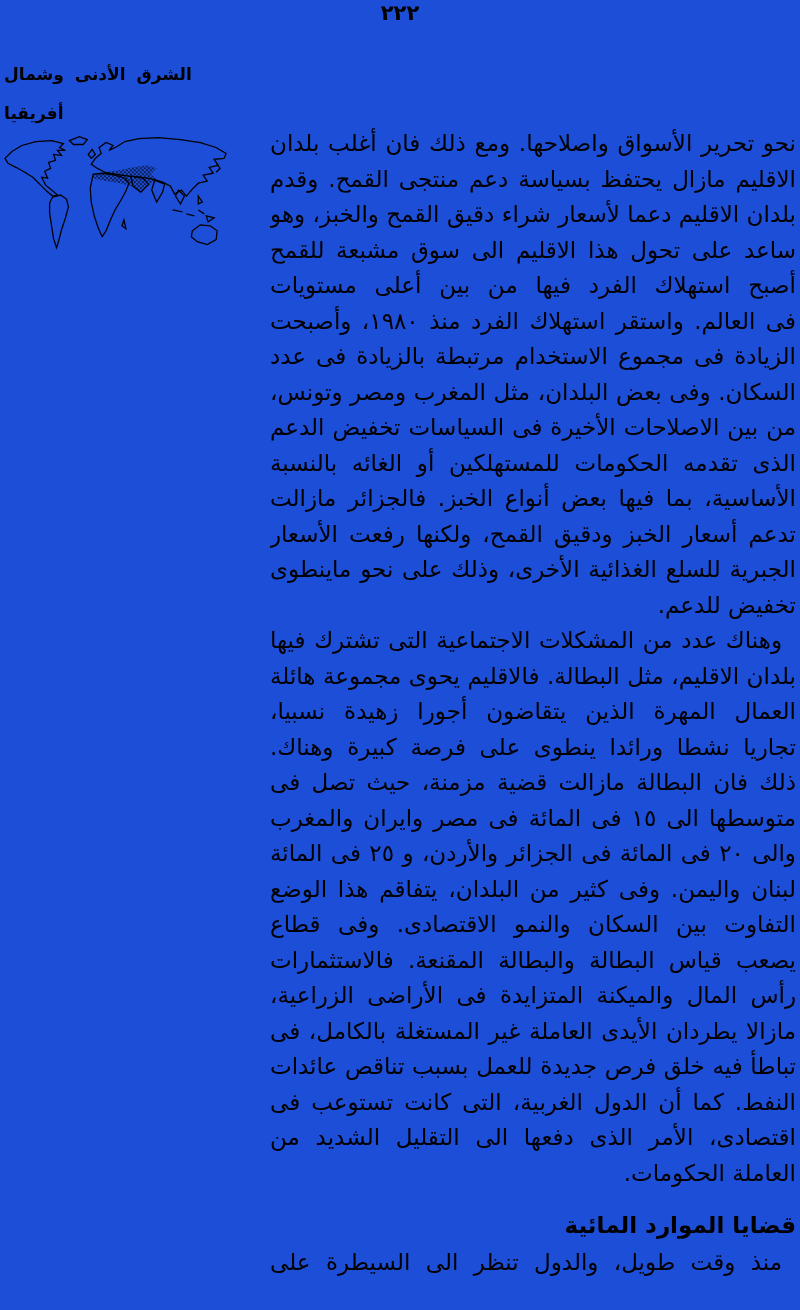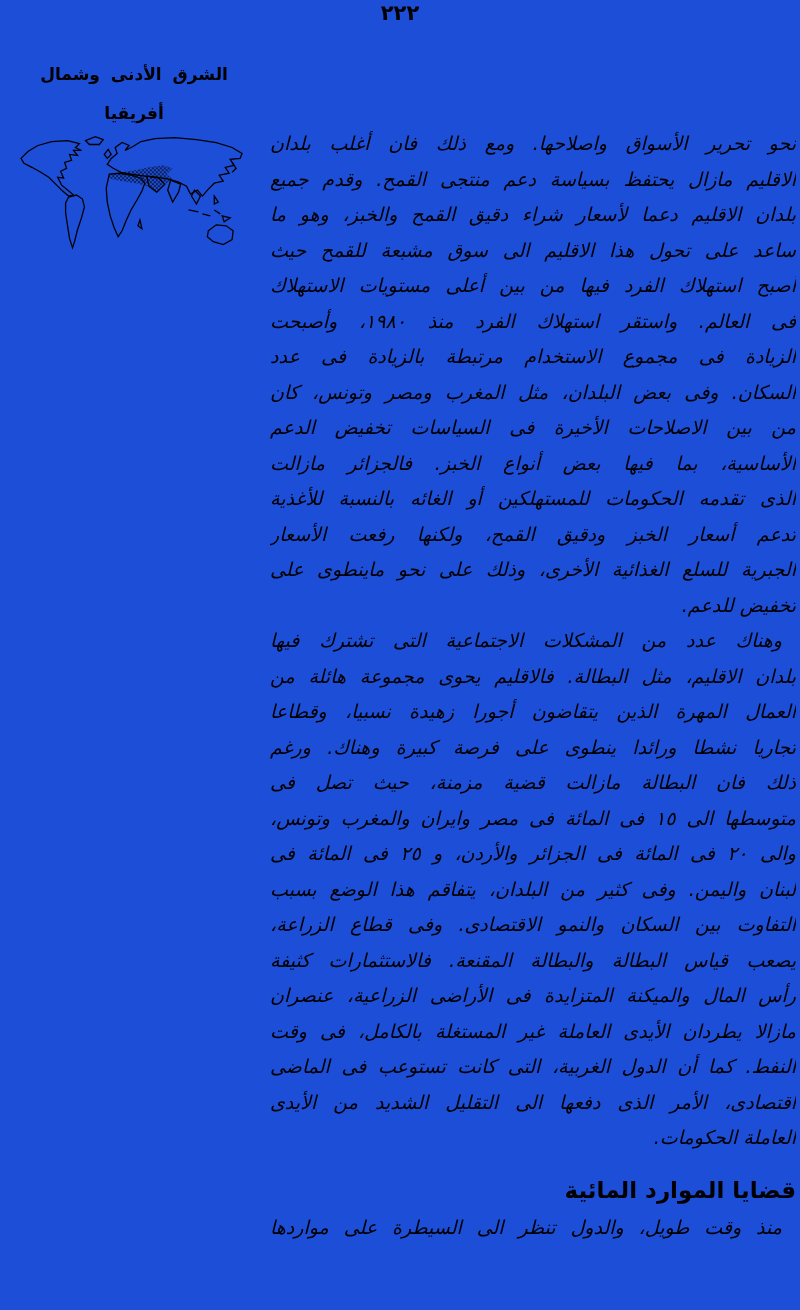--- a/index.html
+++ b/index.html
@@ -10,36 +10,36 @@
   }
   .page {
     position:relative; width:800px; height:1310px;
     background:#1d4ed8; overflow:hidden; direction:rtl;
   }
   .page-number {
     position:absolute; top:1px; left:0; width:100%;
     text-align:center; font-size:21px; font-weight:bold; letter-spacing:3px;
   }
   .figure {
-    position:absolute; top:55px; left:20px; width:228px;
-    text-align:center;
+    position:absolute; top:55px; left:4px; width:228px;
+    text-align:left;
   }
   .figure-title {
     font-weight:bold; font-size:17px; line-height:39px; word-spacing:5px;
     white-space:nowrap;
   }
   .figure svg { display:block; margin:0 auto; margin-top:1px; }
   .text-col {
     position:absolute; top:126px; left:270px; width:526px;
     direction:rtl;
   }
   .tline {
-    font-size:19px; line-height:35.5px; height:35.5px;
+    font-size:23px; line-height:35.5px; height:35.5px;
     text-align:justify; text-align-last:justify;
-    white-space:normal; overflow:hidden;font-style:italic;
+    white-space:normal; overflow:hidden;
   }
   .para.indent-first .tline:first-child { padding-right:14px; }
   .para .tline:last-child { text-align-last:right; }
   .para.cont-next .tline:last-child { text-align-last:justify; }
   .section-heading {
     font-size:23px; font-weight:bold; line-height:36px;
     margin:16px 0 2px 0; 
   }
 </style>
 </head>
@@ -96,39 +96,40 @@
     <div class="para">
         <div class="tline">نحو تحرير الأسواق واصلاحها. ومع ذلك فان أغلب بلدان</div>
         <div class="tline">الاقليم مازال يحتفظ بسياسة دعم منتجى القمح. وقدم جميع</div>
         <div class="tline">بلدان الاقليم دعما لأسعار شراء دقيق القمح والخبز، وهو ما</div>
         <div class="tline">ساعد على تحول هذا الاقليم الى سوق مشبعة للقمح حيث</div>
         <div class="tline">أصبح استهلاك الفرد فيها من بين أعلى مستويات الاستهلاك</div>
         <div class="tline">فى العالم. واستقر استهلاك الفرد منذ ١٩٨٠، وأصبحت</div>
         <div class="tline">الزيادة فى مجموع الاستخدام مرتبطة بالزيادة فى عدد</div>
         <div class="tline">السكان. وفى بعض البلدان، مثل المغرب ومصر وتونس، كان</div>
         <div class="tline">من بين الاصلاحات الأخيرة فى السياسات تخفيض الدعم</div>
+        <div class="tline">الذى تقدمه الحكومات للمستهلكين أو الغائه بالنسبة للأغذية</div>
         <div class="tline">الأساسية، بما فيها بعض أنواع الخبز. فالجزائر مازالت</div>
-        <div class="tline">الذى تقدمه الحكومات للمستهلكين أو الغائه بالنسبة للأغذية</div>
         <div class="tline">تدعم أسعار الخبز ودقيق القمح، ولكنها رفعت الأسعار</div>
         <div class="tline">الجبرية للسلع الغذائية الأخرى، وذلك على نحو ماينطوى على</div>
         <div class="tline">تخفيض للدعم.</div>
       </div>
     <div class="para indent-first">
         <div class="tline">وهناك عدد من المشكلات الاجتماعية التى تشترك فيها</div>
         <div class="tline">بلدان الاقليم، مثل البطالة. فالاقليم يحوى مجموعة هائلة من</div>
         <div class="tline">العمال المهرة الذين يتقاضون أجورا زهيدة نسبيا، وقطاعا</div>
         <div class="tline">تجاريا نشطا ورائدا ينطوى على فرصة كبيرة وهناك. ورغم</div>
         <div class="tline">ذلك فان البطالة مازالت قضية مزمنة، حيث تصل فى</div>
         <div class="tline">متوسطها الى ١٥ فى المائة فى مصر وايران والمغرب وتونس،</div>
         <div class="tline">والى ٢٠ فى المائة فى الجزائر والأردن، و ٢٥ فى المائة فى</div>
         <div class="tline">لبنان واليمن. وفى كثير من البلدان، يتفاقم هذا الوضع بسبب</div>
         <div class="tline">التفاوت بين السكان والنمو الاقتصادى. وفى قطاع الزراعة،</div>
         <div class="tline">يصعب قياس البطالة والبطالة المقنعة. فالاستثمارات كثيفة</div>
         <div class="tline">رأس المال والميكنة المتزايدة فى الأراضى الزراعية، عنصران</div>
         <div class="tline">مازالا يطردان الأيدى العاملة غير المستغلة بالكامل، فى وقت</div>
+        <div class="tline">تباطأ فيه خلق فرص جديدة للعمل بسبب تناقص عائدات</div>
         <div class="tline">النفط. كما أن الدول الغربية، التى كانت تستوعب فى الماضى</div>
         <div class="tline">اقتصادى، الأمر الذى دفعها الى التقليل الشديد من الأيدى</div>
         <div class="tline">العاملة الحكومات.</div>
       </div>
     <h2 class="section-heading">قضايا الموارد المائية</h2>
     <div class="para indent-first cont-next">
         <div class="tline">منذ وقت طويل، والدول تنظر الى السيطرة على مواردها</div>
       </div>
   </main>
 

